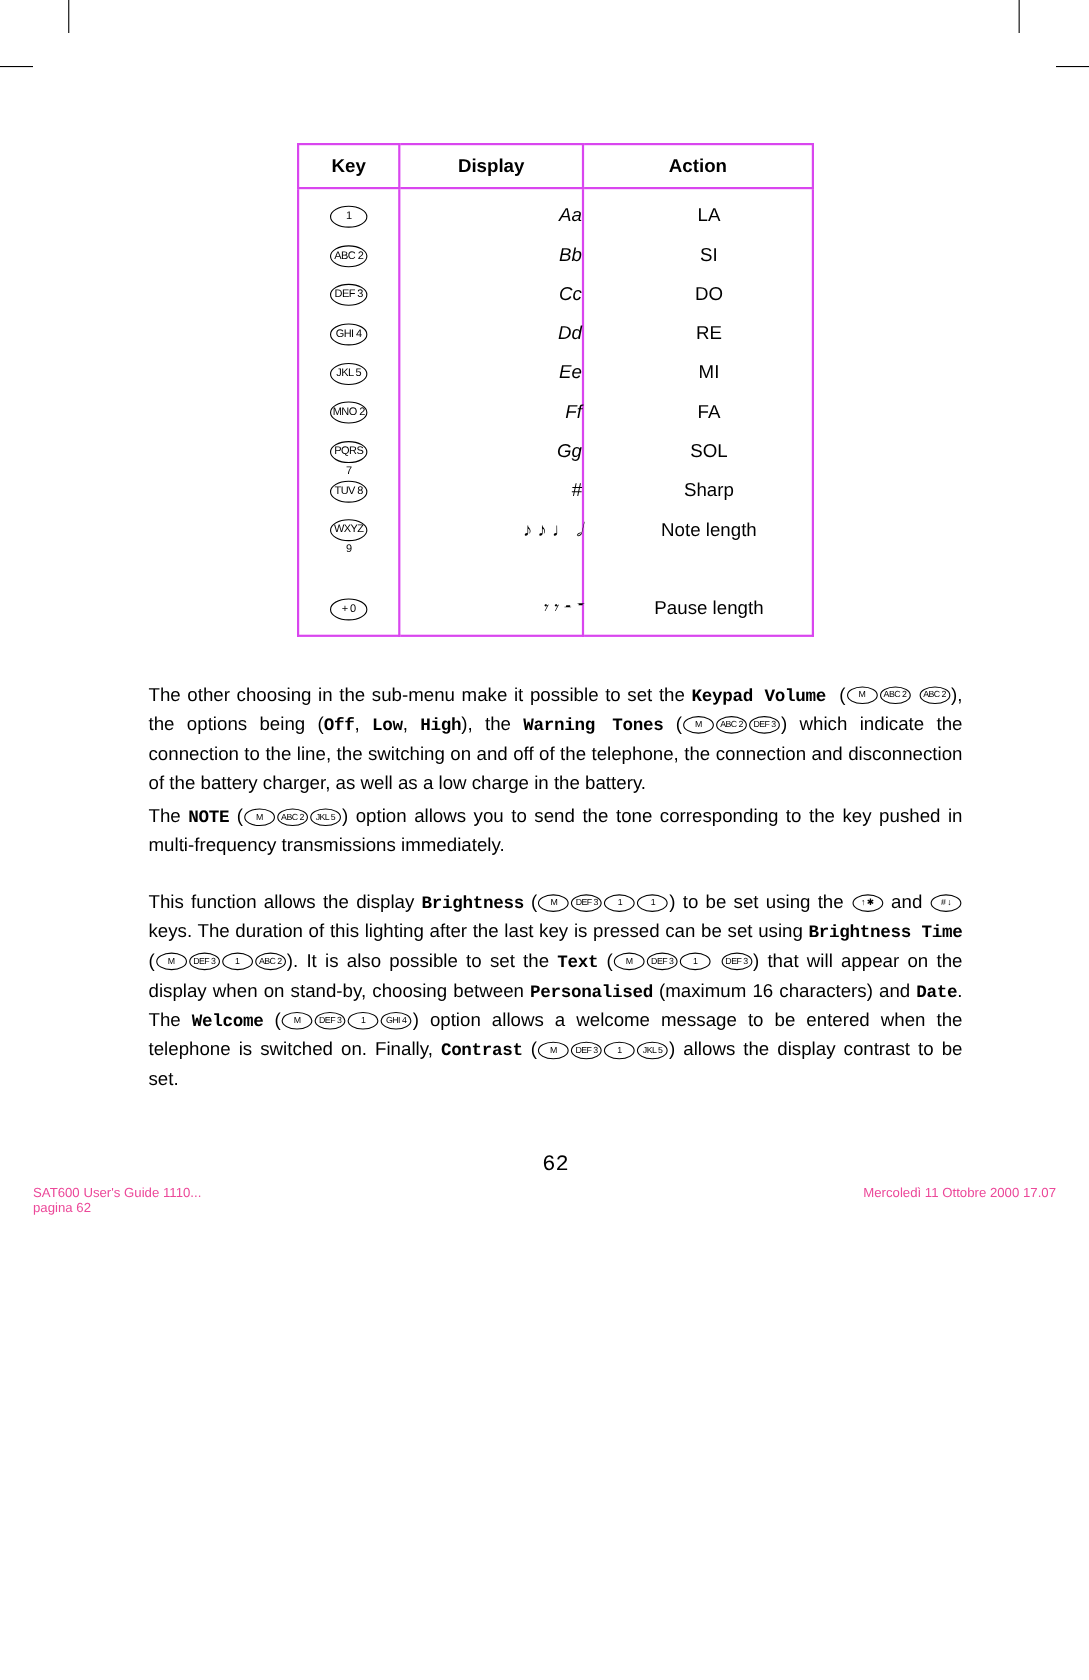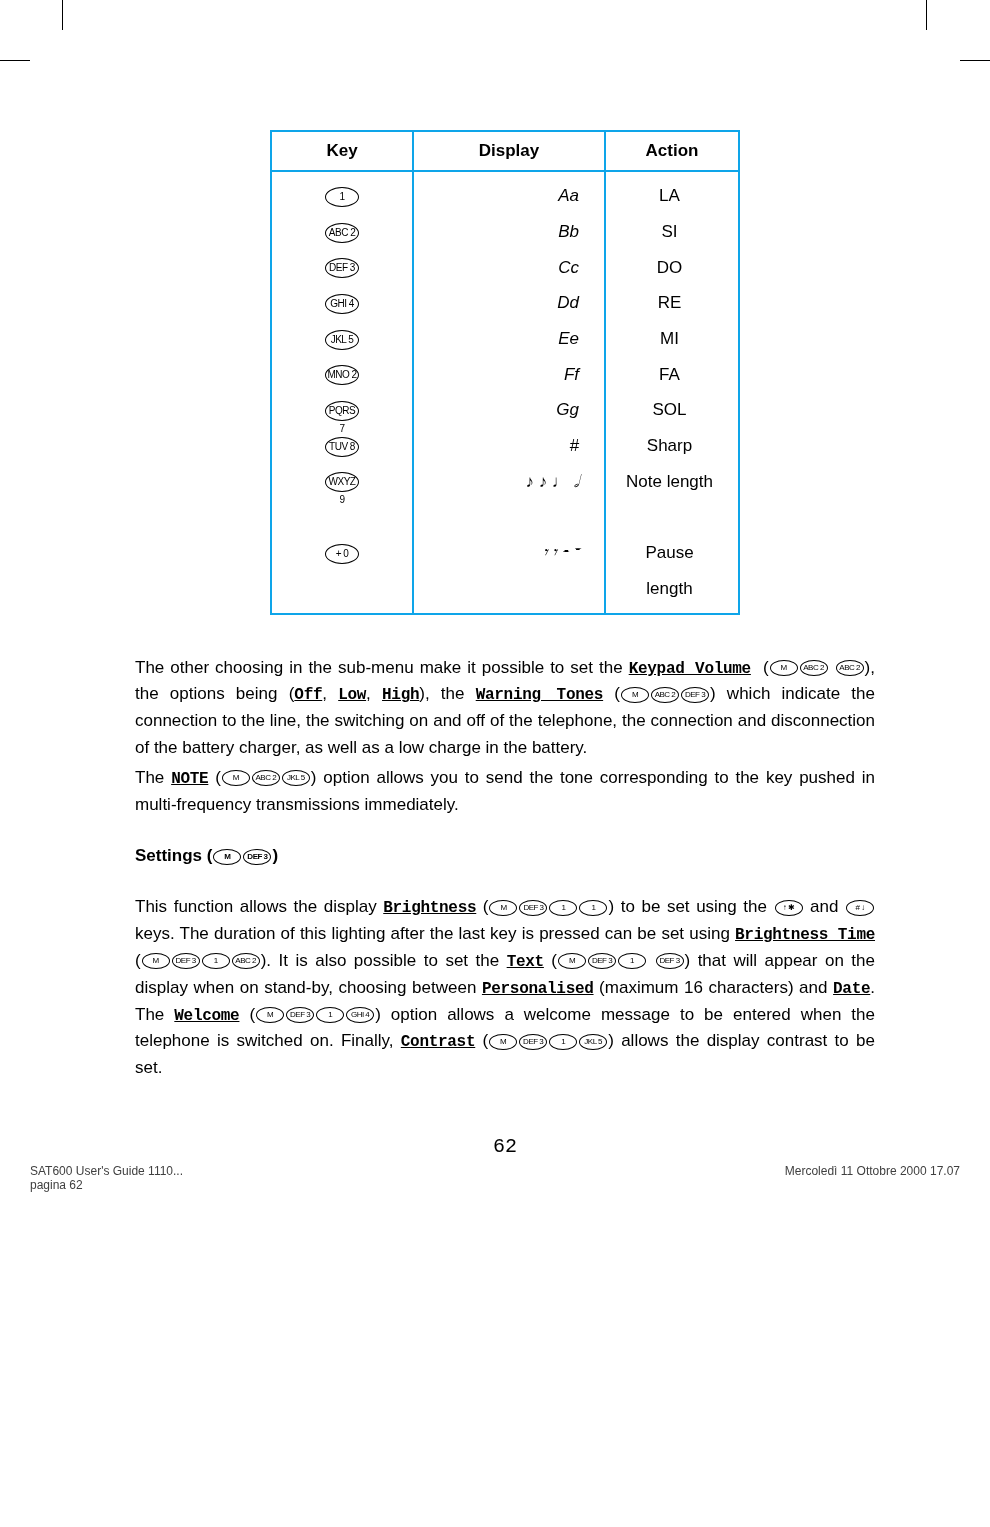--- a/index.html
+++ b/index.html
@@ -21,22 +21,22 @@
       padding: 130px 115px 60px 135px;
       font-size: 17px;
       line-height: 1.55;
     }
     table {
       border-collapse: collapse;
       margin: 0 auto 40px auto;
       width: 470px;
     }
     th, td {
-      border: 2px solid #0ea5e9;
-      padding: 6px 25px;
+      border: 2px solid #d946ef;
+      padding: 6px 0;
       font-size: 17px;
     }
     th {
       font-weight: bold;
       text-align: center;
     }
     td {
       vertical-align: top;
       line-height: 2.1;
     }
@@ -63,35 +63,35 @@
       height: 14px;
       font-size: 8px;
       line-height: 14px;
       text-align: center;
       vertical-align: middle;
       margin: 0 1px;
       letter-spacing: -0.5px;
     }
     p { margin: 0 0 4px 0; text-align: justify; }
     .para-block { margin-bottom: 25px; }
-    .mono { font-family: "Courier New", Courier, monospace; font-size: 16px; letter-spacing: -0.3px; text-decoration: underline; }
+    .mono { font-family: "Courier New", Courier, monospace; font-size: 16px; letter-spacing: -0.3px; }
     .bold { font-weight: bold; }
     .page-num {
       text-align: center;
       font-family: "Courier New", Courier, monospace;
       font-size: 20px;
       margin-top: 50px;
     }
     .footer {
       position: absolute;
       left: 30px;
       right: 30px;
       bottom: 30px;
       font-size: 12px;
-      color: #404040;
+      color: #ec4899;
       display: flex;
       justify-content: space-between;
     }
     .dcell { display: inline-block; width: 55px; }
   </style>
 </head>
 <body>
 
 <div class="crop-mark crop-v" style="top:0; left:62px;"></div>
 <div class="crop-mark crop-h" style="top:60px; left:0;"></div>
@@ -157,23 +157,20 @@
     <p>
       <span>The other choosing in the sub-menu make it possible to set the </span><span class="mono bold">Keypad Volume</span>
       &nbsp;(<span class="key-btn-inline">M</span><span class="key-btn-inline">ABC 2</span>
       <span class="key-btn-inline">ABC 2</span><span>), the options being (</span><span class="mono bold">Off</span>, <span class="mono bold">Low</span>, <span class="mono bold">High</span><span>), the </span><span class="mono bold">Warning Tones</span> (<span class="key-btn-inline">M</span><span class="key-btn-inline">ABC 2</span><span class="key-btn-inline">DEF 3</span><span>) which indicate the connection to the line, the switching on and off of the telephone, the connection and disconnection of the battery charger, as well as a low charge in the battery.</span>
     </p>
     <p>
       <span>The </span><span class="mono bold">NOTE</span> (<span class="key-btn-inline">M</span><span class="key-btn-inline">ABC 2</span><span class="key-btn-inline">JKL 5</span><span>) option allows you to send the tone corresponding to the key pushed in multi-frequency transmissions immediately.</span>
     </p>
   </div>
 
-  <p class="bold" style="margin-bottom:25px;">
-    <span>Settings (</span><span class="key-btn-inline">M</span><span class="key-btn-inline">DEF 3</span>)
-  </p>
 
 
   <div class="para-block">
     <p>
       <span>This function allows the display </span><span class="mono bold">Brightness</span> (<span class="key-btn-inline">M</span><span class="key-btn-inline">DEF 3</span><span class="key-btn-inline">1</span><span class="key-btn-inline">1</span><span>) to be set using the </span><span class="key-btn-inline">↑ ✱</span><span> and </span><span class="key-btn-inline"># ↓</span><span> keys. The duration of this lighting after the last key is pressed can be set using </span><span class="mono bold">Brightness Time</span> (<span class="key-btn-inline">M</span><span class="key-btn-inline">DEF 3</span><span class="key-btn-inline">1</span><span class="key-btn-inline">ABC 2</span><span>). It is also possible to set the </span><span class="mono bold">Text</span> (<span class="key-btn-inline">M</span><span class="key-btn-inline">DEF 3</span><span class="key-btn-inline">1</span>
       <span class="key-btn-inline">DEF 3</span><span>) that will appear on the display when on stand-by, choosing between </span><span class="mono bold">Personalised</span><span> (maximum 16 characters) and </span><span class="mono bold">Date</span><span>. The </span><span class="mono bold">Welcome</span> (<span class="key-btn-inline">M</span><span class="key-btn-inline">DEF 3</span><span class="key-btn-inline">1</span><span class="key-btn-inline">GHI 4</span><span>) option allows a welcome message to be entered when the telephone is switched on. Finally, </span><span class="mono bold">Contrast</span> (<span class="key-btn-inline">M</span><span class="key-btn-inline">DEF 3</span><span class="key-btn-inline">1</span><span class="key-btn-inline">JKL 5</span><span>) allows the display contrast to be set.</span>
     </p>
   </div>
 
 

